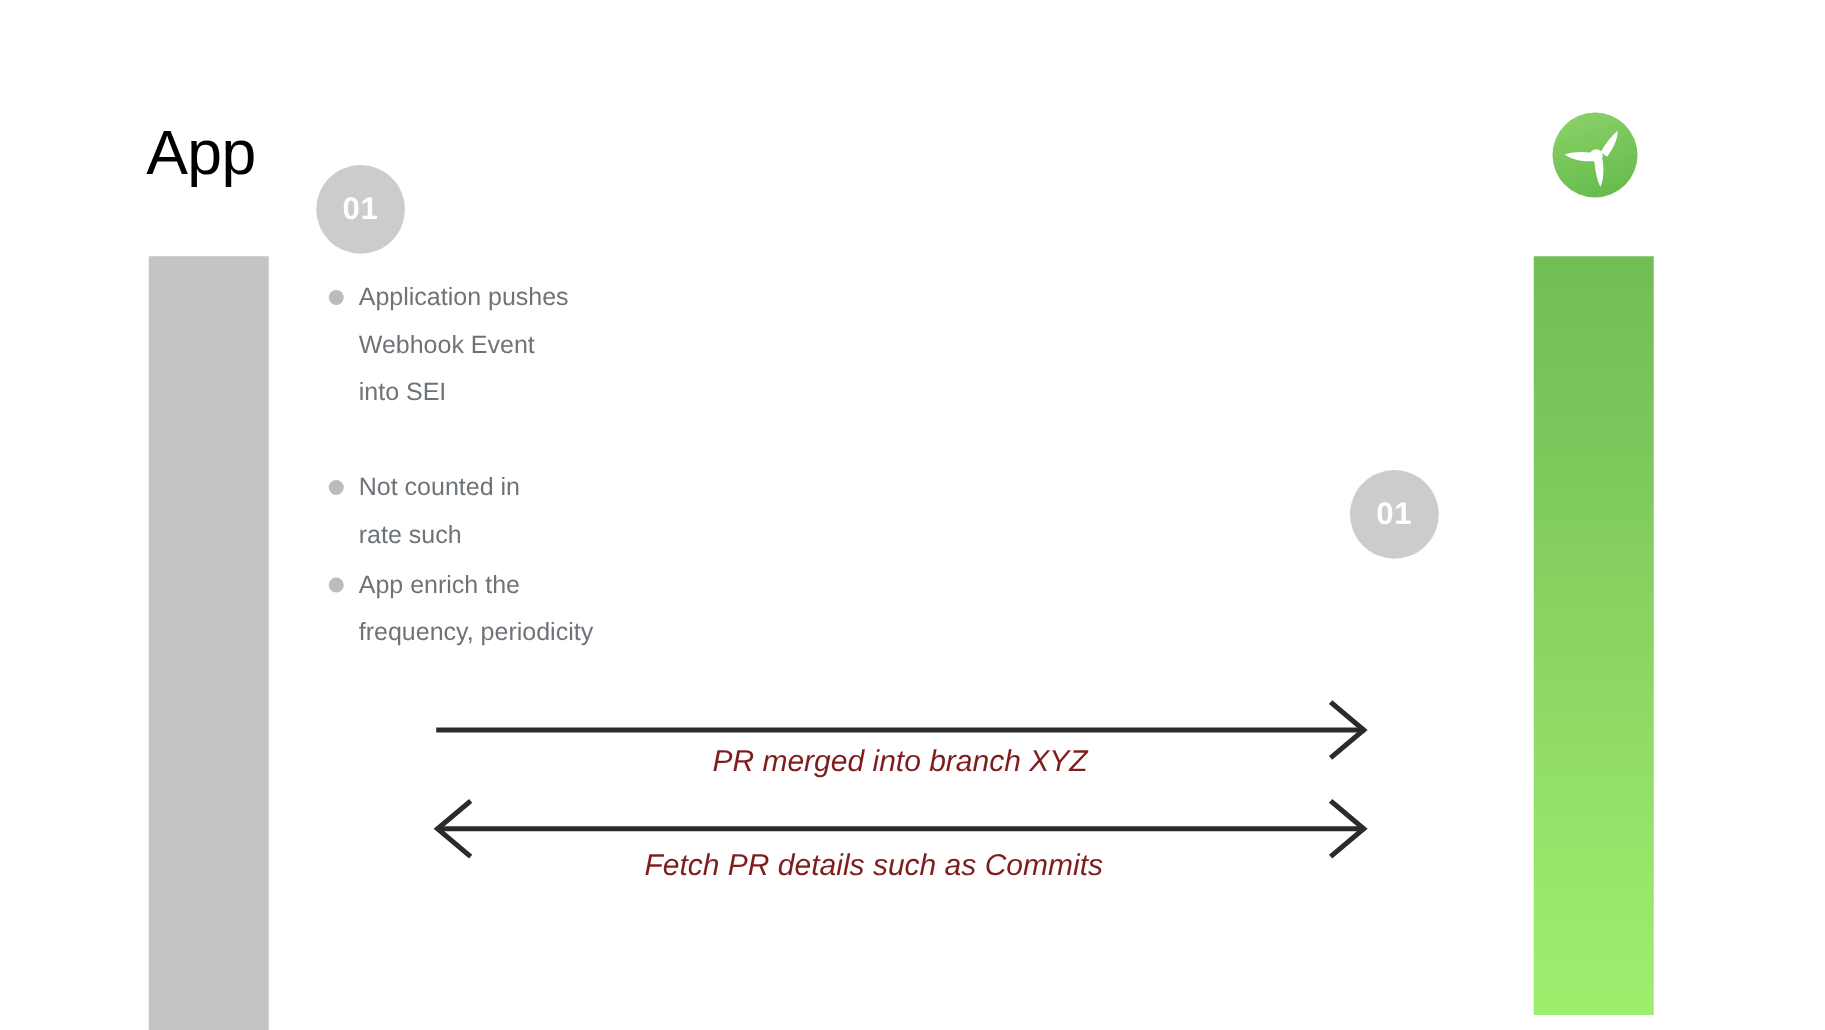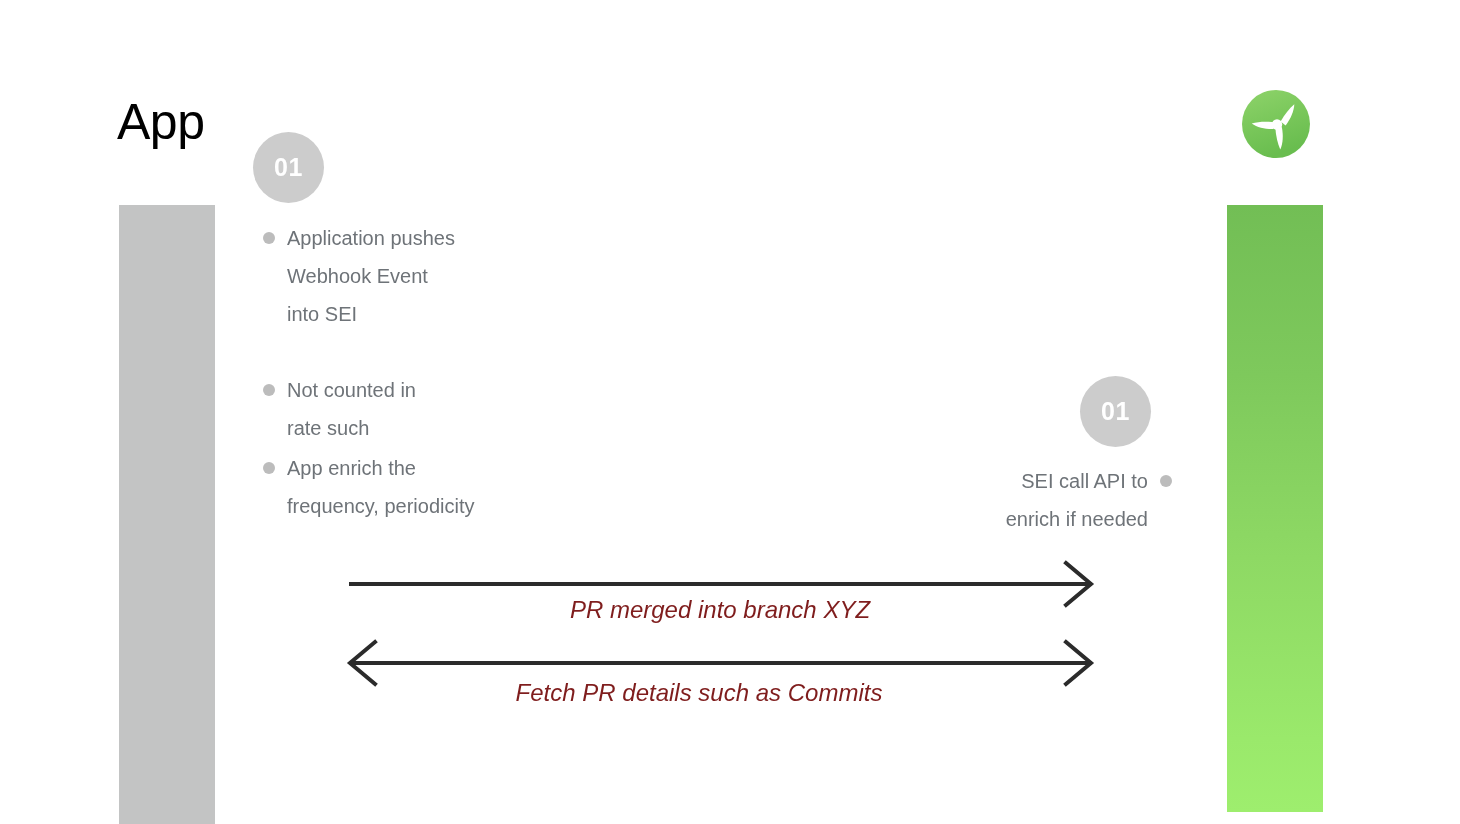--- a/index.html
+++ b/index.html
@@ -178,27 +178,20 @@
 rate such</span>
     </div>
     <div class="bullet-spacer-sm"></div>
     <div class="bullet-item">
       <span class="bullet-dot"></span>
       <span class="bullet-text">App enrich the
 frequency, periodicity</span>
     </div>
   </div>
 
-  <div class="bullet-group bullet-group-right">
-    <div class="bullet-item">
-      <span class="bullet-dot"></span>
-      <span class="bullet-text">SEI call API to
-enrich if needed</span>
-    </div>
-  </div>
 
   <div class="arrow-block arrow-1">
     <svg width="780" height="48" viewBox="0 0 780 48" aria-hidden="true">
       <line x1="9" y1="24" x2="752" y2="24" stroke="#2b2b2b" stroke-width="4"></line>
       <polyline points="726,3 751,24 726,45" fill="none" stroke="#2b2b2b" stroke-width="4" stroke-linecap="square" stroke-linejoin="miter"></polyline>
     </svg>
   </div>
   <div class="arrow-label arrow-label-1">PR merged into branch XYZ</div>
 
   <div class="arrow-block arrow-2">

